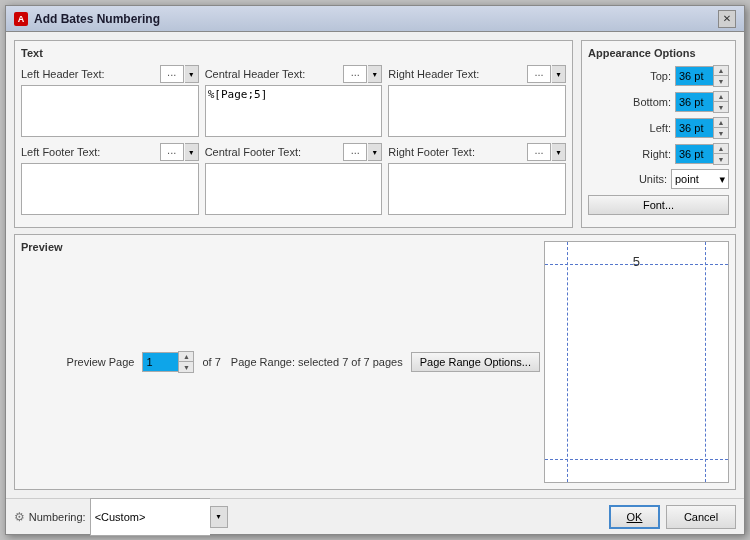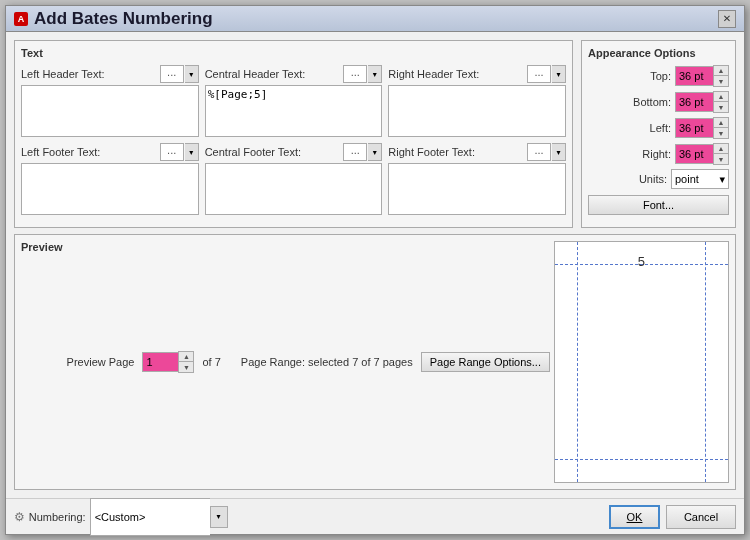--- a/index.html
+++ b/index.html
@@ -43,21 +43,21 @@
       background: #c00;
       border-radius: 2px;
       display: flex;
       align-items: center;
       justify-content: center;
       color: white;
       font-size: 9px;
       font-weight: bold;
     }
     .title-text {
-      font-size: 17px;
+      font-size: 12px;
       font-weight: bold;
       color: #1a1a2e;
     }
     .close-btn {
       width: 18px;
       height: 18px;
       background: #d0d0d0;
       border: 1px solid #888;
       cursor: pointer;
       display: flex;
@@ -166,21 +166,21 @@
     }
     .spin-wrapper {
       display: flex;
       align-items: center;
     }
     .spin-field {
       width: 38px;
       height: 20px;
       border: 1px solid #aaa;
       border-right: none;
-      background: #ec4899;
+      background: #0ea5e9;
       font-size: 11px;
       padding: 0 3px;
       outline: none;
     }
     .spin-arrows {
       display: flex;
       flex-direction: column;
       border: 1px solid #aaa;
       background: #e8e8e8;
     }
@@ -247,21 +247,21 @@
       display: flex;
       align-items: center;
     }
     .preview-of-text {
       font-size: 11px;
       color: #333;
     }
     .page-range-label {
       font-size: 11px;
       color: #333;
-      margin-left: 12px;
+      margin-left: 2px;
       flex: 1;
     }
     .page-range-btn {
       padding: 3px 8px;
       background: linear-gradient(to bottom, #f5f5f5, #ddd);
       border: 1px solid #aaa;
       font-size: 11px;
       cursor: pointer;
     }
     .preview-canvas {

